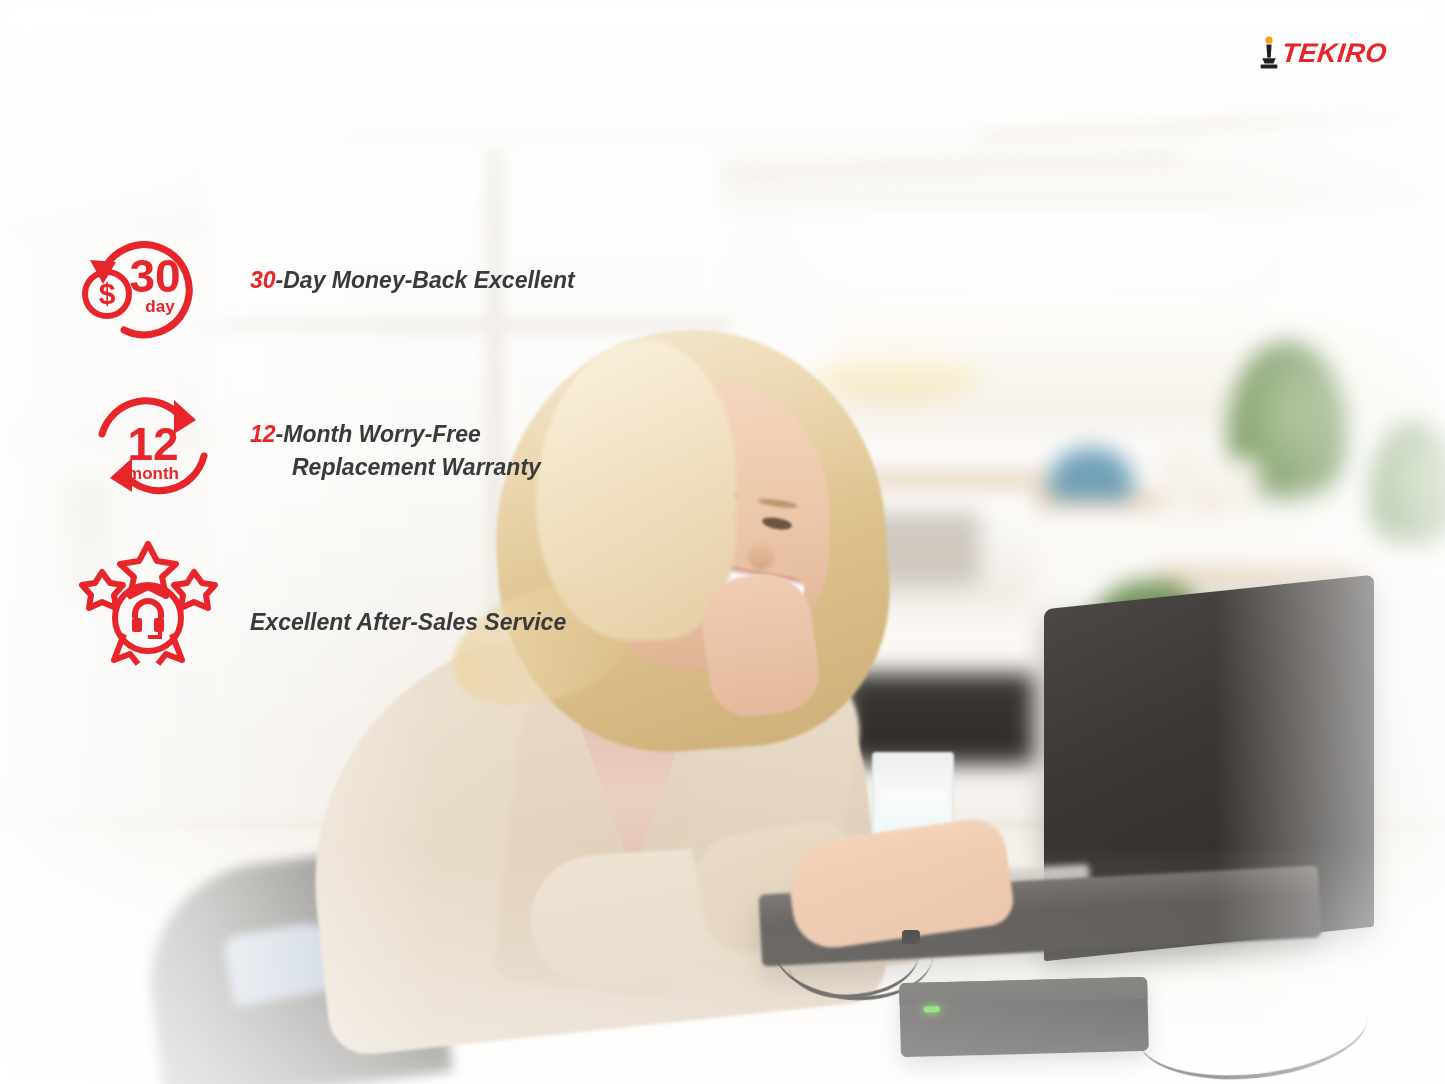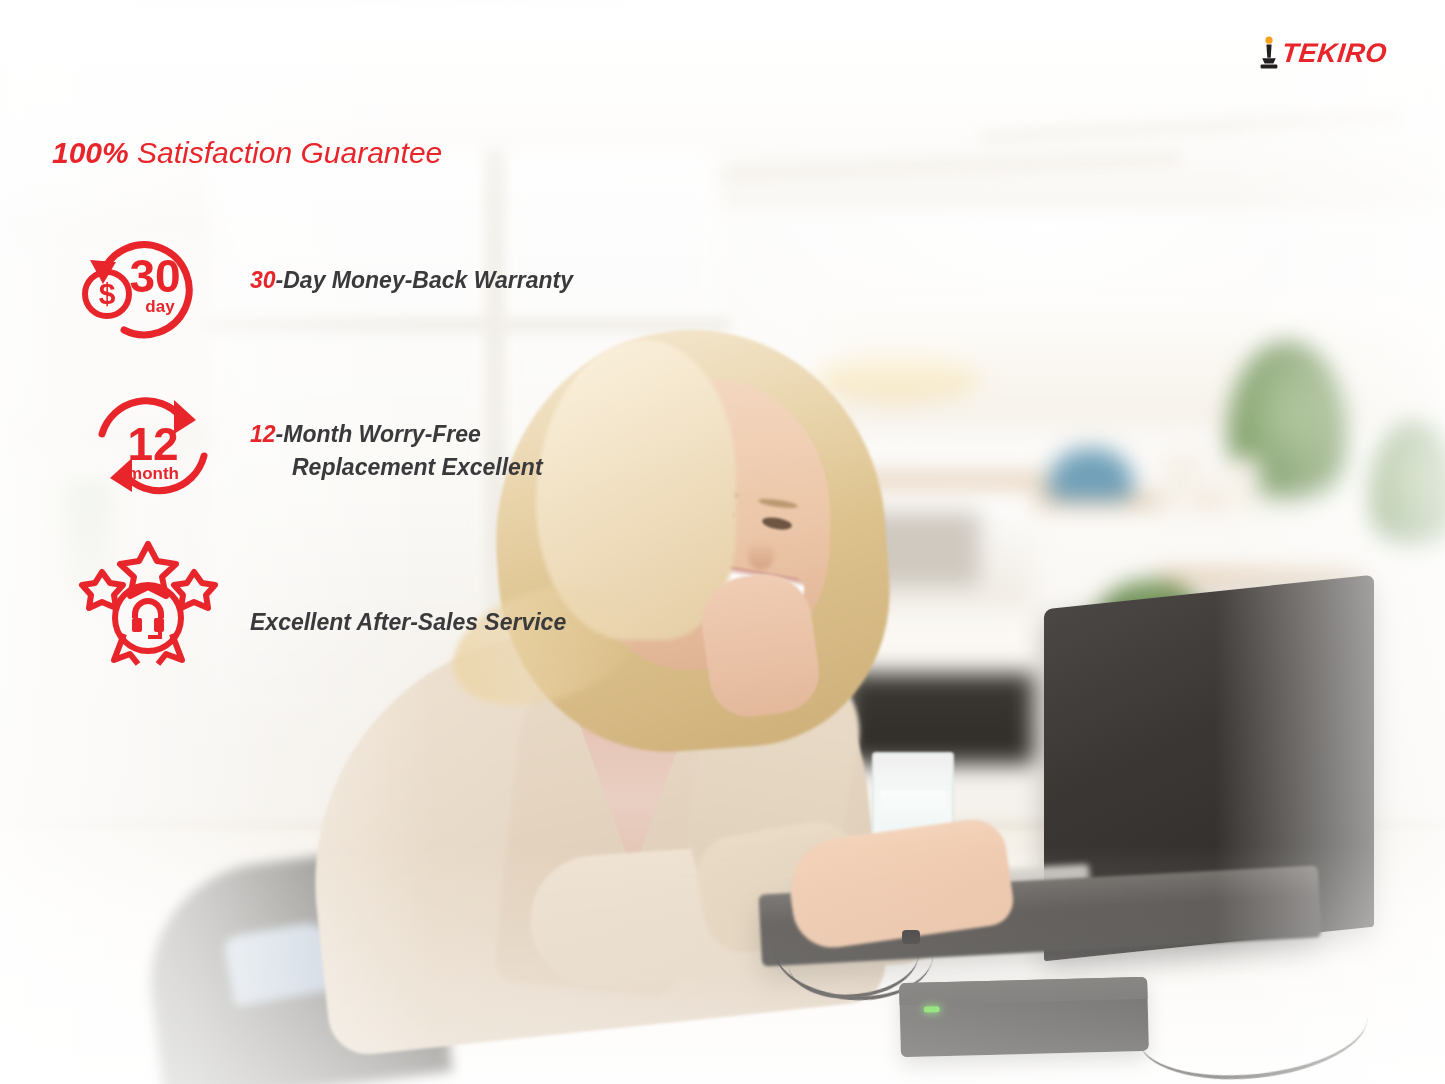--- a/index.html
+++ b/index.html
@@ -461,55 +461,52 @@
   <div class="logo">
     <svg class="logo-mark" viewBox="0 0 22 34">
       <circle cx="11" cy="4.2" r="3.6" fill="#f5a11e"></circle>
       <path d="M8.4 8.5h5.2l-.9 13.2H9.3z" fill="#231f20"></path>
       <path d="M4.2 22.2h13.6l-2.4 5.4H6.6z" fill="#231f20"></path>
       <rect x="2.6" y="28.4" width="16.8" height="4.2" rx="1.1" fill="#231f20"></rect>
     </svg>
     <span class="logo-word">TEKIRO</span>
   </div>
 
-  <div class="subhead">
-    <b>100%</b><span> Satisfaction Guarantee</span>
-  </div>
 
   <div class="feature f1">
     <svg class="f-icon" viewBox="0 0 150 130">
       <g fill="none" stroke="#e8252a" stroke-width="7" stroke-linecap="round">
         <path d="M30 52 A45 45 0 1 1 52 108"></path>
       </g>
       <path d="M18 38 L31 62 L44 40 Z" fill="#e8252a"></path>
       <circle cx="35" cy="72" r="22" fill="none" stroke="#e8252a" stroke-width="6"></circle>
       <text x="35" y="82" text-anchor="middle" font-family="Liberation Sans, sans-serif" font-size="30" font-weight="bold" fill="#e8252a">$</text>
       <text x="83" y="70" text-anchor="middle" font-family="Liberation Sans, sans-serif" font-size="46" font-weight="bold" fill="#e8252a">30</text>
       <text x="88" y="90" text-anchor="middle" font-family="Liberation Sans, sans-serif" font-size="17" font-weight="bold" fill="#e8252a">day</text>
     </svg>
   </div>
   <div class="f-text t1">
-    <span class="hl">30</span><span>-Day Money-Back Warranty</span>
+    <span class="hl">30</span><span>-Day Money-Back Excellent</span>
   </div>
 
   <div class="feature f2">
     <svg class="f-icon" viewBox="0 0 150 130">
       <g fill="none" stroke="#e8252a" stroke-width="7" stroke-linecap="round">
         <path d="M22 52 A46 46 0 0 1 102 36"></path>
         <path d="M124 74 A46 46 0 0 1 44 92"></path>
       </g>
       <path d="M94 18 L116 38 L94 52 Z" fill="#e8252a"></path>
       <path d="M52 76 L30 96 L52 110 Z" fill="#e8252a"></path>
       <text x="73" y="78" text-anchor="middle" font-family="Liberation Sans, sans-serif" font-size="46" font-weight="bold" fill="#e8252a">12</text>
       <text x="73" y="97" text-anchor="middle" font-family="Liberation Sans, sans-serif" font-size="17" font-weight="bold" fill="#e8252a">month</text>
     </svg>
   </div>
   <div class="f-text t2">
     <span class="hl">12</span><span>-Month Worry-Free</span>
-    <span class="indent">Replacement Excellent</span>
+    <span class="indent">Replacement Warranty</span>
   </div>
 
   <div class="feature f3">
     <svg class="f-icon" viewBox="0 0 150 130">
       <g fill="none" stroke="#e8252a" stroke-width="6" stroke-linejoin="round">
         <path d="M70 8 L79 25 L98 28 L84 41 L88 60 L70 51 L52 60 L56 41 L42 28 L61 25 Z"></path>
         <path d="M24 36 L32 47 L45 49 L36 59 L38 72 L24 66 L11 72 L13 59 L4 49 L17 47 Z"></path>
         <path d="M116 36 L124 47 L137 49 L128 59 L130 72 L116 66 L103 72 L105 59 L96 49 L109 47 Z"></path>
         <path d="M46 98 L36 124 L52 118 L60 128"></path>
         <path d="M94 98 L104 124 L88 118 L80 128"></path>

